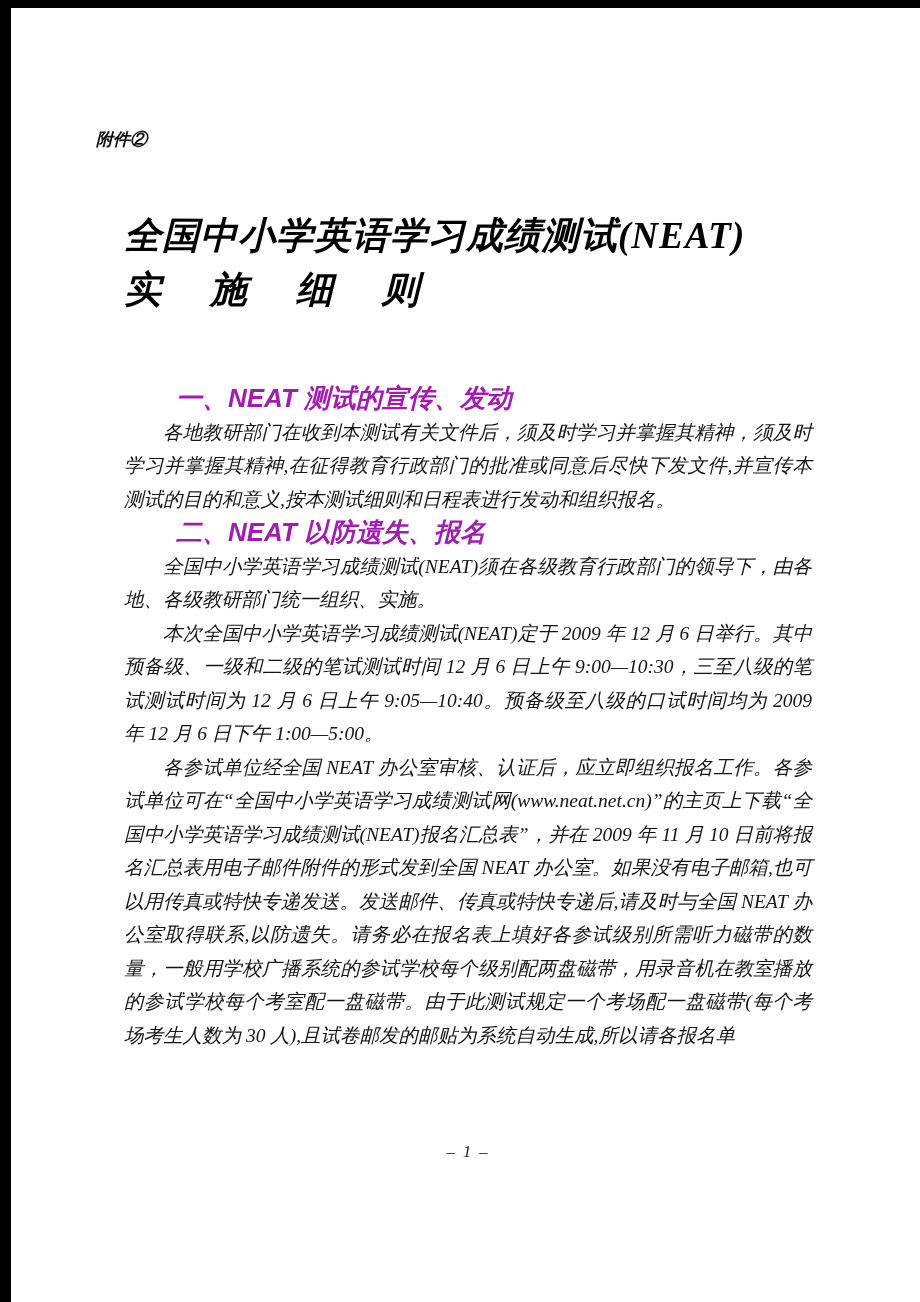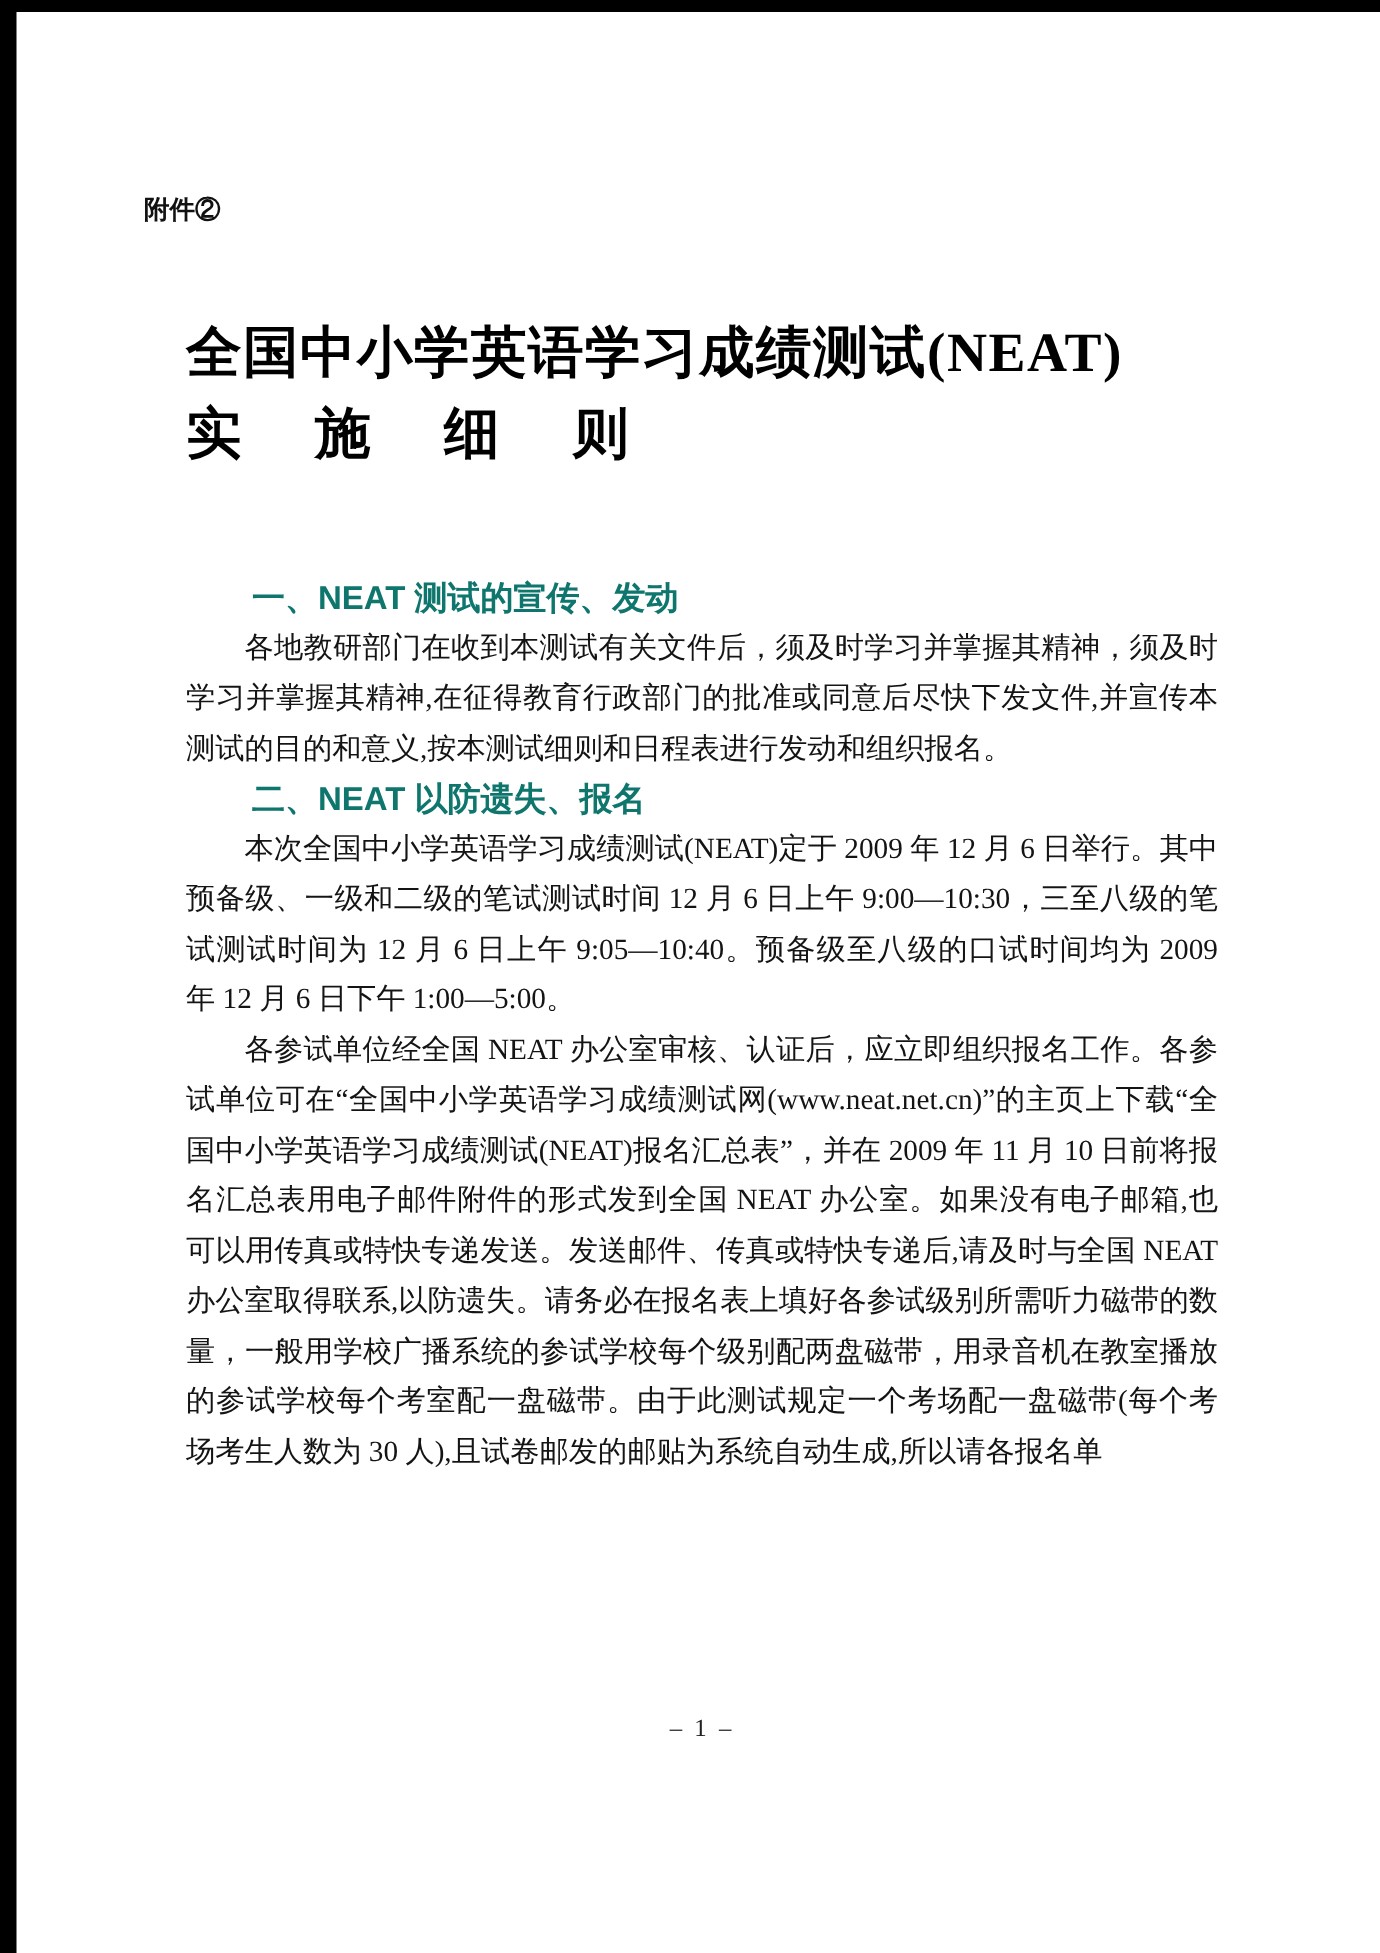--- a/index.html
+++ b/index.html
@@ -20,20 +20,21 @@
   }
   .scan-edge-left {
     position: absolute; top: 0; left: 0;
     width: 11px; height: 100%; background: #000;
   }
   .page {
     position: absolute;
     top: 0; left: 0;
     width: 920px; height: 1302px;
     padding: 128px 108px 11px 124px;
+    font-style: italic;
   }
   .attachment-label {
     font-family: "Liberation Sans", sans-serif;
     font-weight: bold;
     font-size: 17px;
     color: #111;
     margin: 0 0 0 -28px;
   }
   .doc-title {
     margin: 58px 0 0 0;
@@ -55,26 +56,26 @@
   .doc-body {
     margin-top: 66px;
     font-size: 19.5px;
     line-height: 33.5px;
     text-align: justify;
     color: #141414;
   }
   .section-heading {
     font-family: "Liberation Sans", sans-serif;
     font-weight: bold;
-    font-size: 22px;
+    font-size: 26px;
     margin: 0;
     padding: 0;
     text-indent: 2em;
     line-height: 33.5px;
-    color: #0f766e;
+    color: #a21caf;
   }
   .para {
     margin: 0;
     padding: 0;
     text-indent: 2em;
     line-height: 33.5px;
   }
   .page-footer {
     position: absolute;
     top: 1142px;
@@ -102,20 +103,21 @@
   </h1>
 
   <div class="doc-body">
 
     <h2 class="section-heading">一、NEAT 测试的宣传、发动</h2>
 
     <p class="para">各地教研部门在收到本测试有关文件后，须及时学习并掌握其精神，须及时学习并掌握其精神,在征得教育行政部门的批准或同意后尽快下发文件,并宣传本测试的目的和意义,按本测试细则和日程表进行发动和组织报名。</p>
 
     <h2 class="section-heading">二、NEAT 以防遗失、报名</h2>
 
+    <p class="para">全国中小学英语学习成绩测试(NEAT)须在各级教育行政部门的领导下，由各地、各级教研部门统一组织、实施。</p>
 
     <p class="para">本次全国中小学英语学习成绩测试(NEAT)定于 2009 年 12 月 6 日举行。其中预备级、一级和二级的笔试测试时间 12 月 6 日上午 9:00—10:30，三至八级的笔试测试时间为 12 月 6 日上午 9:05—10:40。预备级至八级的口试时间均为 2009 年 12 月 6 日下午 1:00—5:00。</p>
 
     <p class="para">各参试单位经全国 NEAT 办公室审核、认证后，应立即组织报名工作。各参试单位可在“全国中小学英语学习成绩测试网(www.neat.net.cn)”的主页上下载“全国中小学英语学习成绩测试(NEAT)报名汇总表”，并在 2009 年 11 月 10 日前将报名汇总表用电子邮件附件的形式发到全国 NEAT 办公室。如果没有电子邮箱,也可以用传真或特快专递发送。发送邮件、传真或特快专递后,请及时与全国 NEAT 办公室取得联系,以防遗失。请务必在报名表上填好各参试级别所需听力磁带的数量，一般用学校广播系统的参试学校每个级别配两盘磁带，用录音机在教室播放的参试学校每个考室配一盘磁带。由于此测试规定一个考场配一盘磁带(每个考场考生人数为 30 人),且试卷邮发的邮贴为系统自动生成,所以请各报名单</p>
 
   </div>
 
   <div class="page-footer">– 1 –</div>
 
 </div>

